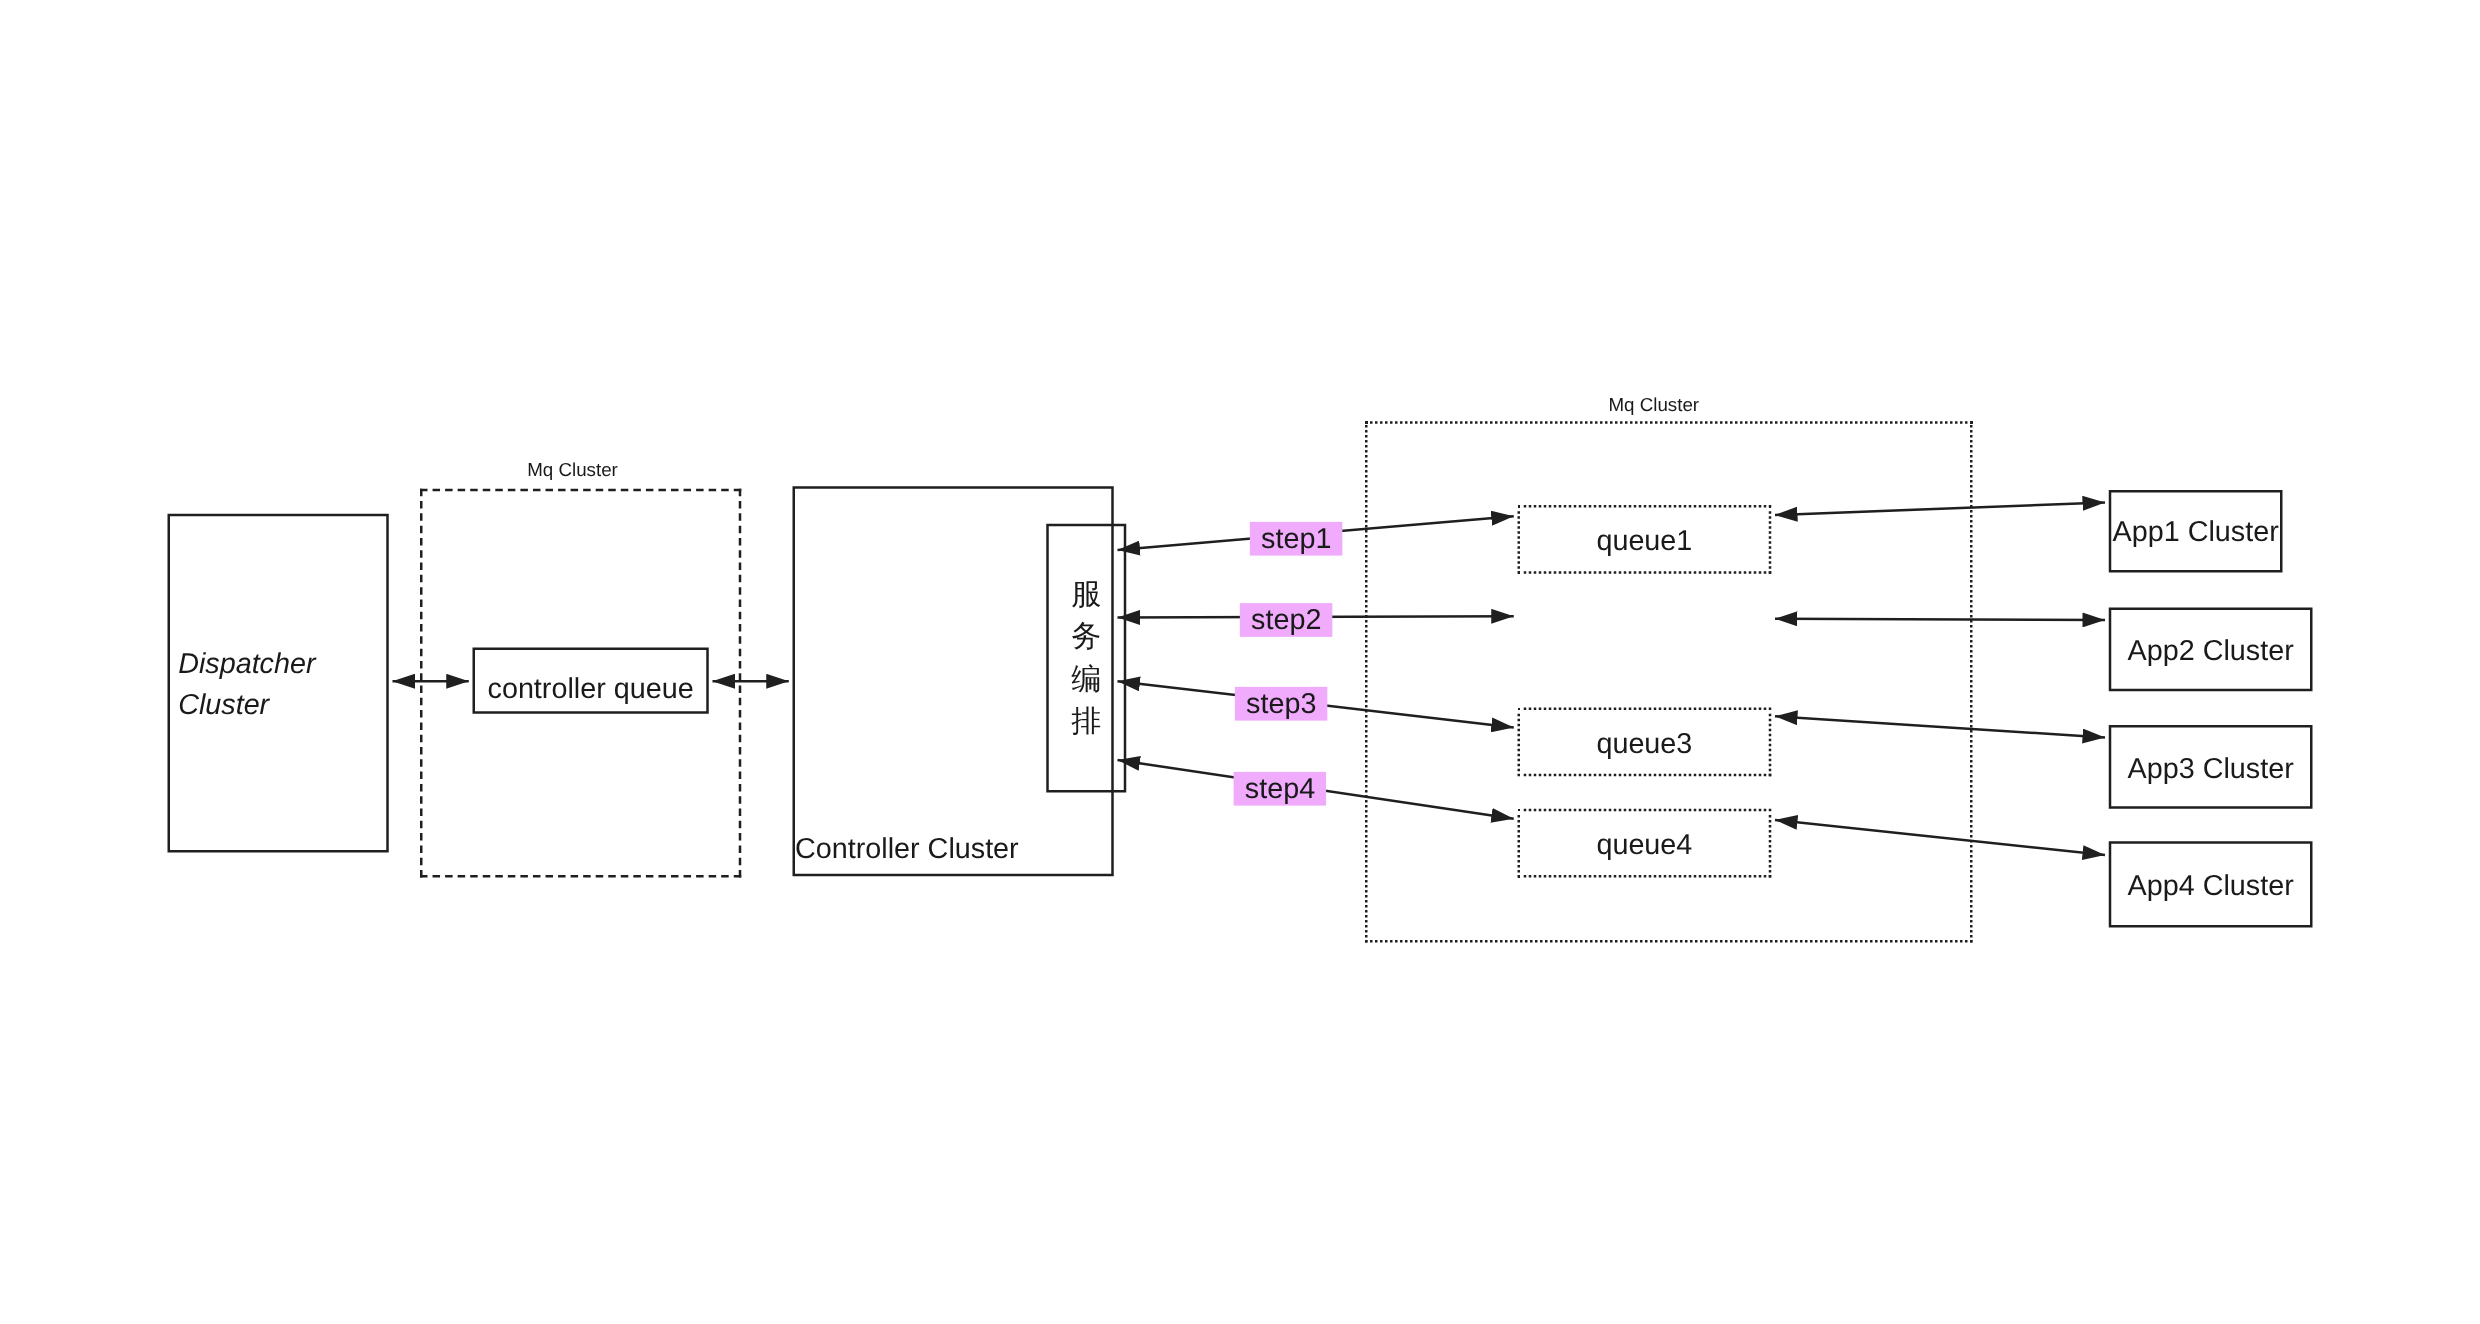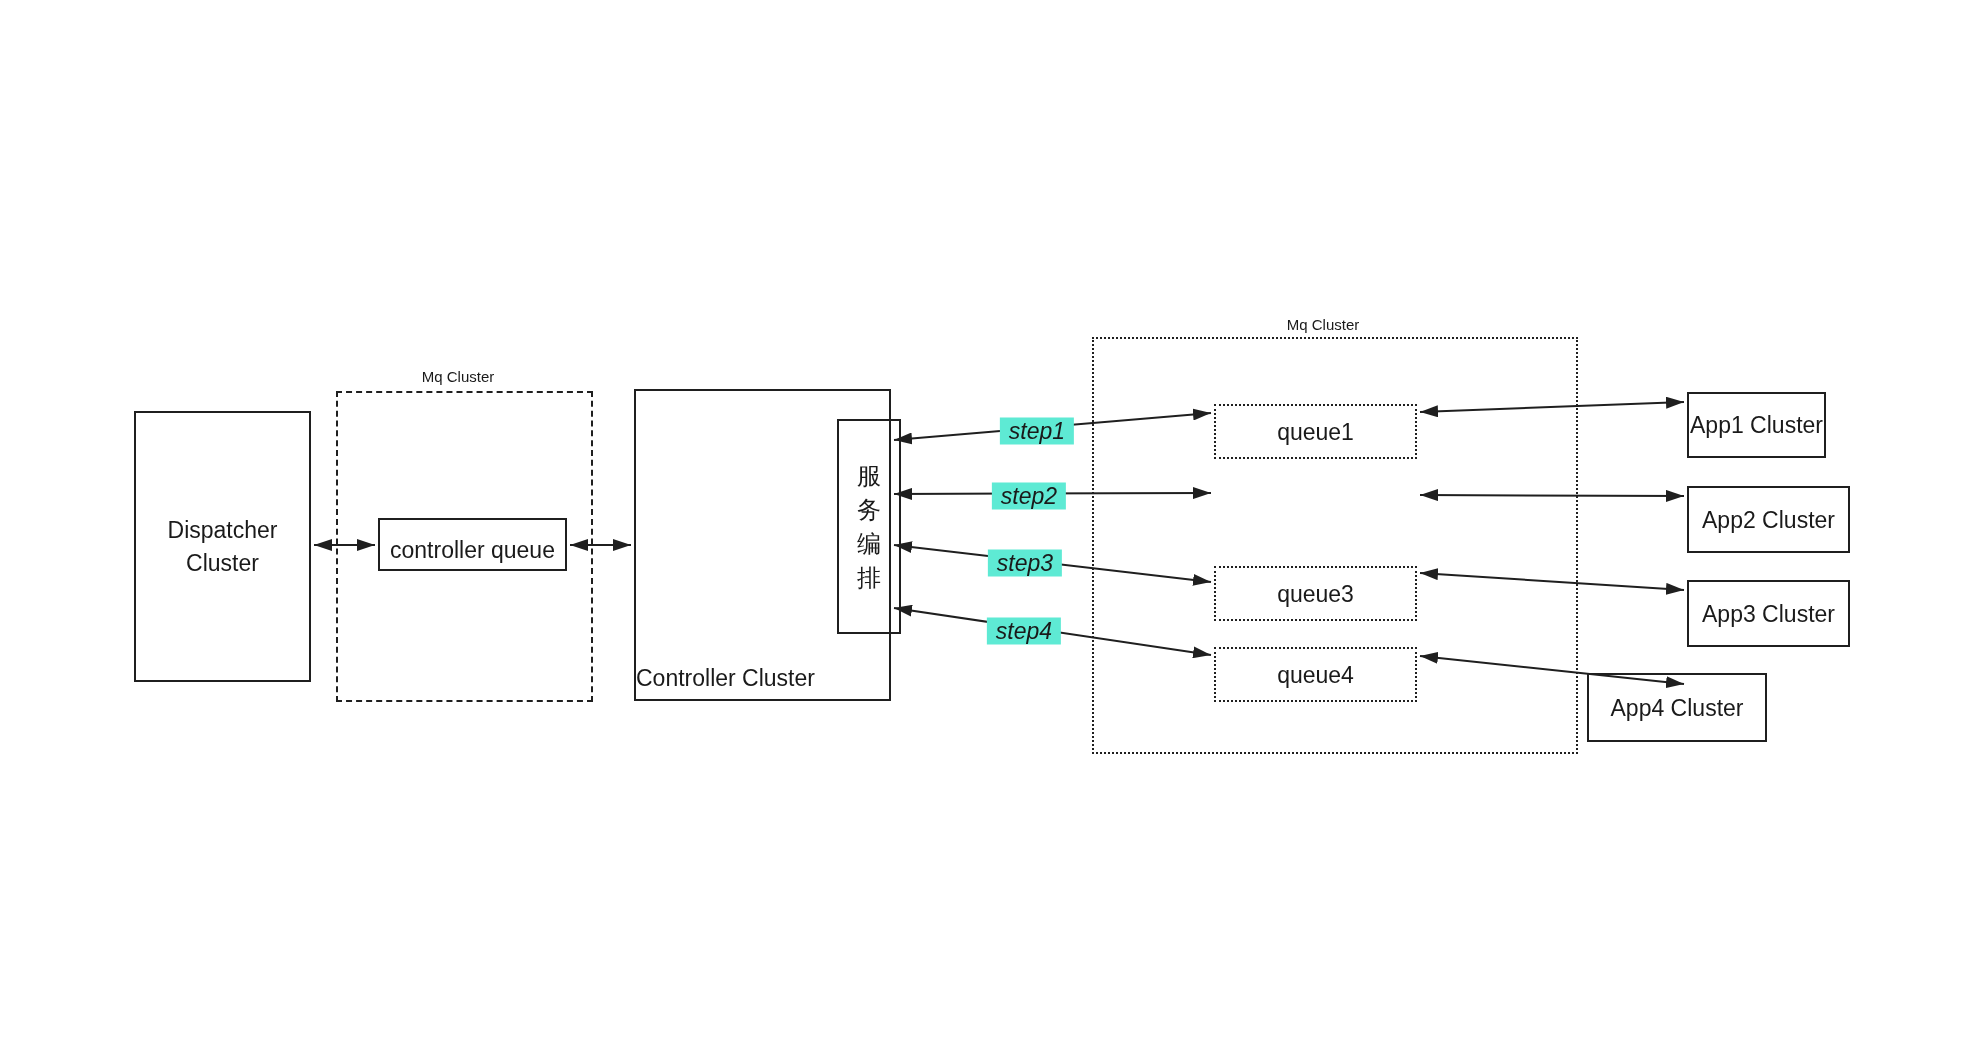--- a/index.html
+++ b/index.html
@@ -8,27 +8,27 @@
     font-family:"Liberation Sans","DejaVu Sans",sans-serif;color:#1a1a1a;
   }
   .wires{position:absolute;left:0;top:0;width:1984px;height:1059px;}
   .wire{stroke:#1f1f1f;stroke-width:2;fill:none;}
   .box{position:absolute;box-sizing:border-box;display:flex;align-items:center;justify-content:center;
        font-size:23px;line-height:30px;background:transparent;}
   .solid{border:2px solid #1f1f1f;}
   .dashed{border:2px dashed #1f1f1f;}
   .dotted{border:2px dotted #1f1f1f;}
   .center-label{text-align:center;margin-top:11px;}
-  .wrap-label{width:160px;text-align:center;line-height:33px;}
+  .wrap-label{width:160px;line-height:33px;font-style:italic;}
   .bottom-label{position:absolute;bottom:6px;left:0;right:0;}
   .vtext{width:26px;word-break:break-all;line-height:34px;text-align:center;font-size:24px;}
   .float-label{position:absolute;transform:translate(-50%,-50%);font-size:15px;white-space:nowrap;}
   .float-label.bg{background:#ffffff;padding:0 6px;}
-  .step-label{position:absolute;transform:translate(-50%,-50%);font-size:23px;background:#5eead4;
-              padding:0 9px;white-space:nowrap;font-style:italic;}
+  .step-label{position:absolute;transform:translate(-50%,-50%);font-size:23px;background:#f0abfc;
+              padding:0 9px;white-space:nowrap;}
 </style>
 </head>
 <body>
 
 <div class="canvas">
 
   <svg class="wires" viewBox="0 0 1984 1059">
     <defs>
       <marker id="ah" viewBox="0 0 9 6" refX="9" refY="3" markerWidth="9" markerHeight="6" orient="auto-start-reverse" markerUnits="strokeWidth">
         <path d="M0,0 L9,3 L0,6 Z" fill="#1f1f1f"></path>
@@ -85,17 +85,17 @@
 
   <div class="box solid" style="left:1687px;top:392px;width:139px;height:66px">
     <span>App1 Cluster</span>
   </div>
   <div class="box solid" style="left:1687px;top:486px;width:163px;height:67px">
     <span>App2 Cluster</span>
   </div>
   <div class="box solid" style="left:1687px;top:580px;width:163px;height:67px">
     <span>App3 Cluster</span>
   </div>
-  <div class="box solid" style="left:1587px;top:673px;width:180px;height:69px">
+  <div class="box solid" style="left:1687px;top:673px;width:163px;height:69px">
     <span>App4 Cluster</span>
   </div>
 
 </div>
 
 </body></html>

